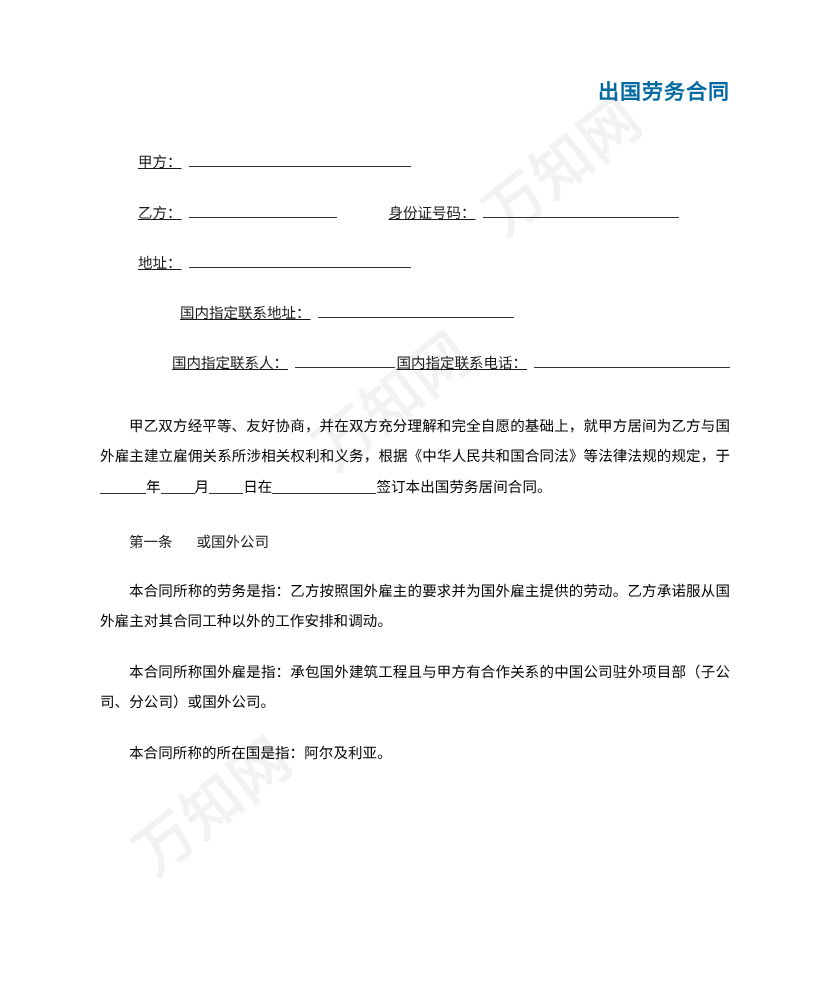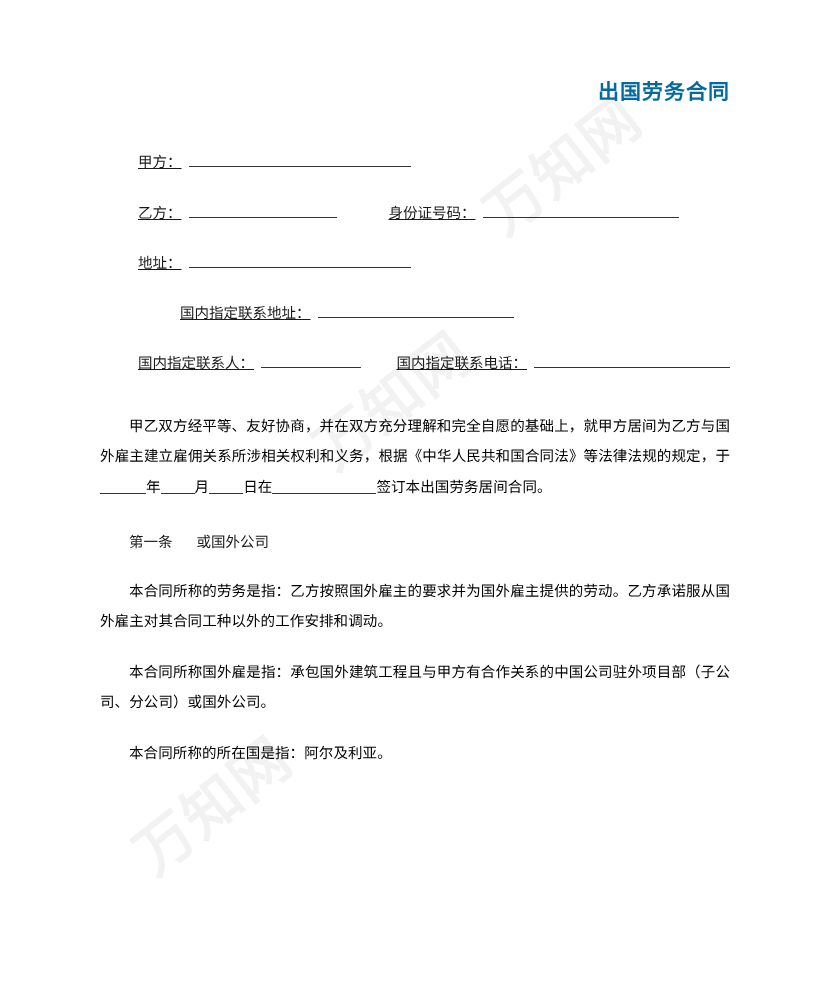--- a/index.html
+++ b/index.html
@@ -69,21 +69,21 @@
   }
 
   .form-row {
     display: flex;
     align-items: baseline;
     font-size: 14.5px;
     line-height: 1.6;
     margin-bottom: 27px;
     white-space: nowrap;
   }
-  .form-row:last-child { margin-bottom: 0; }
+  .form-row:last-child { margin-bottom: 0; margin-left: 34px; }
 
   .field {
     display: inline-flex;
     align-items: baseline;
     text-decoration: underline;
   }
   .field-label {
     font-size: 14.5px;
     color: #1a1a1a;
   }

